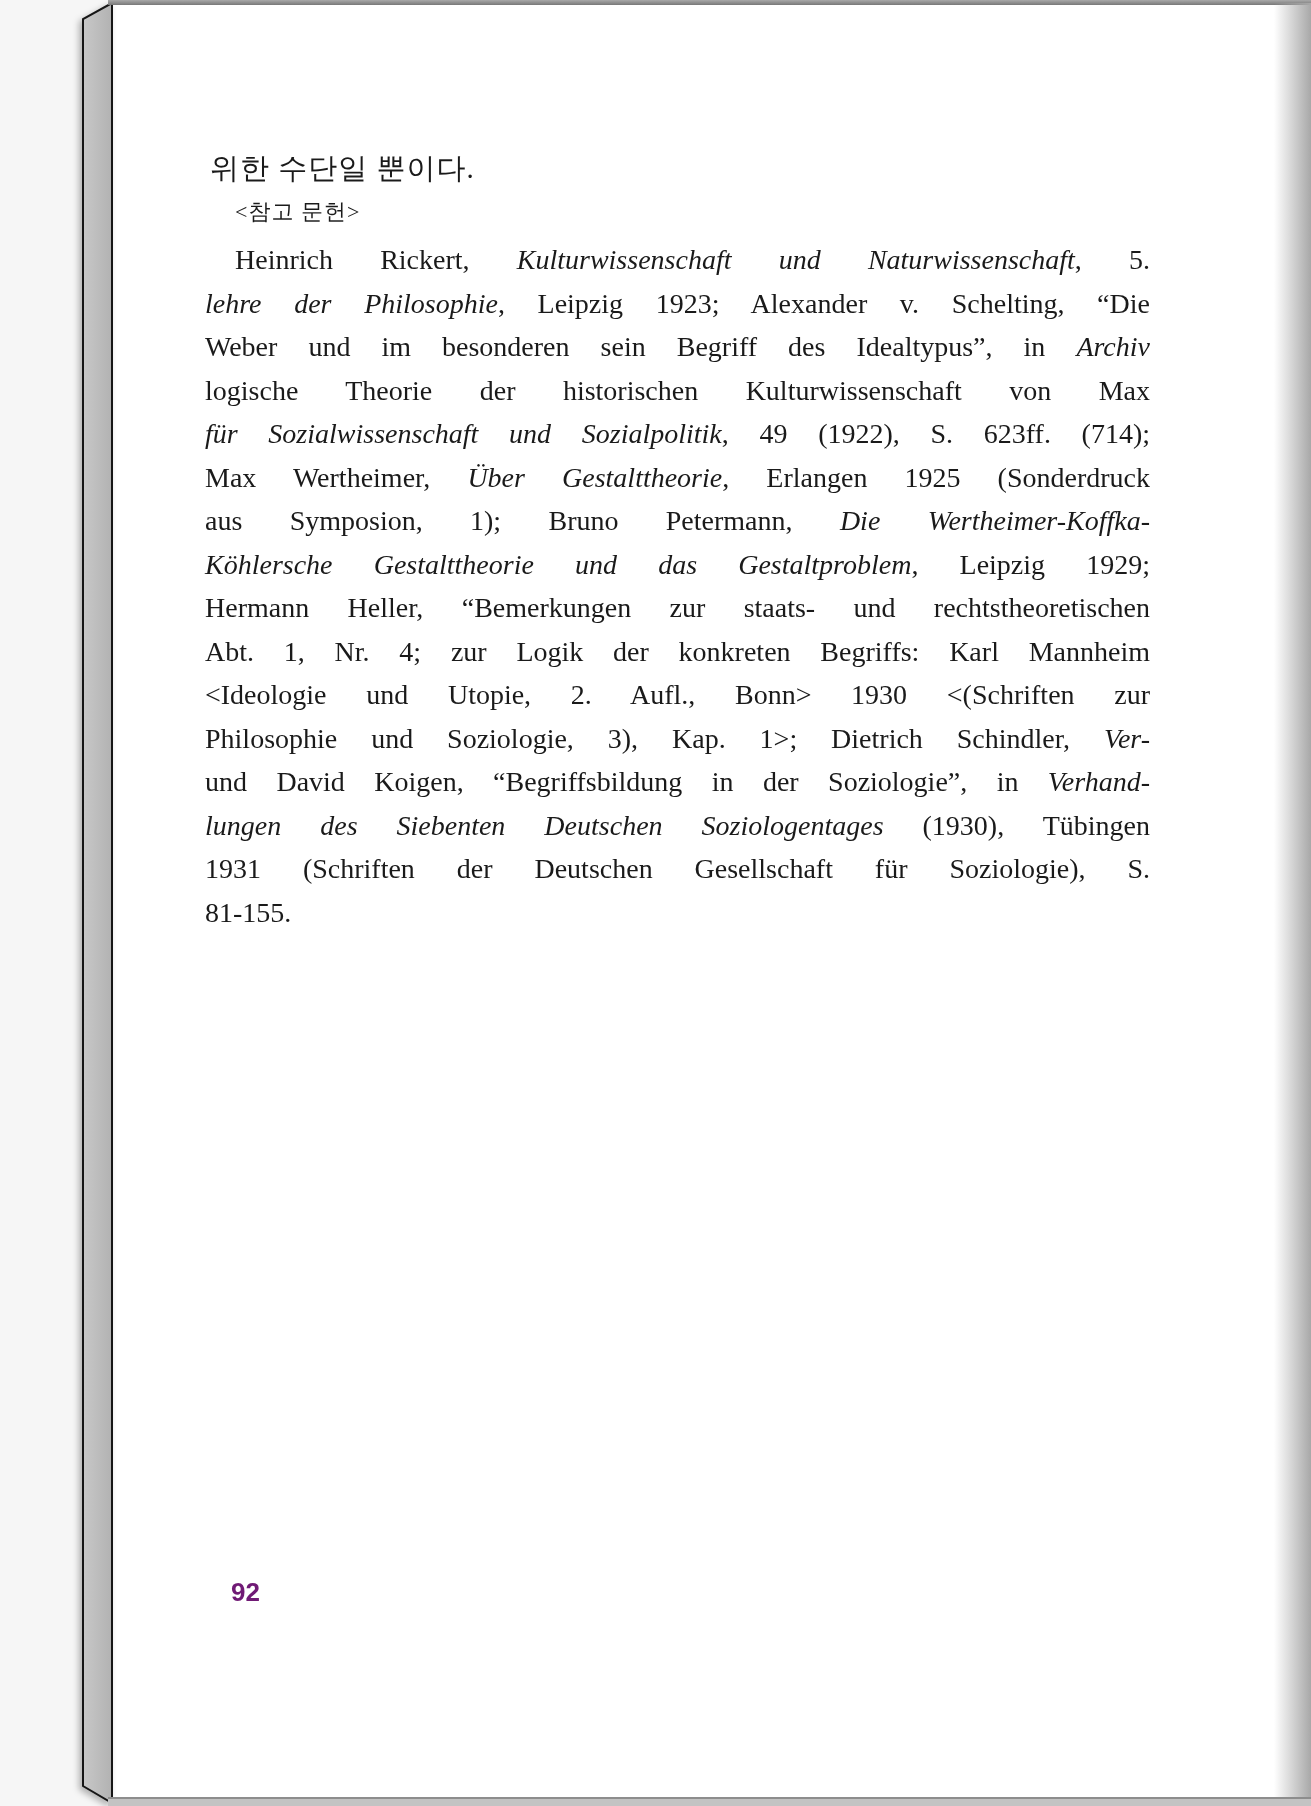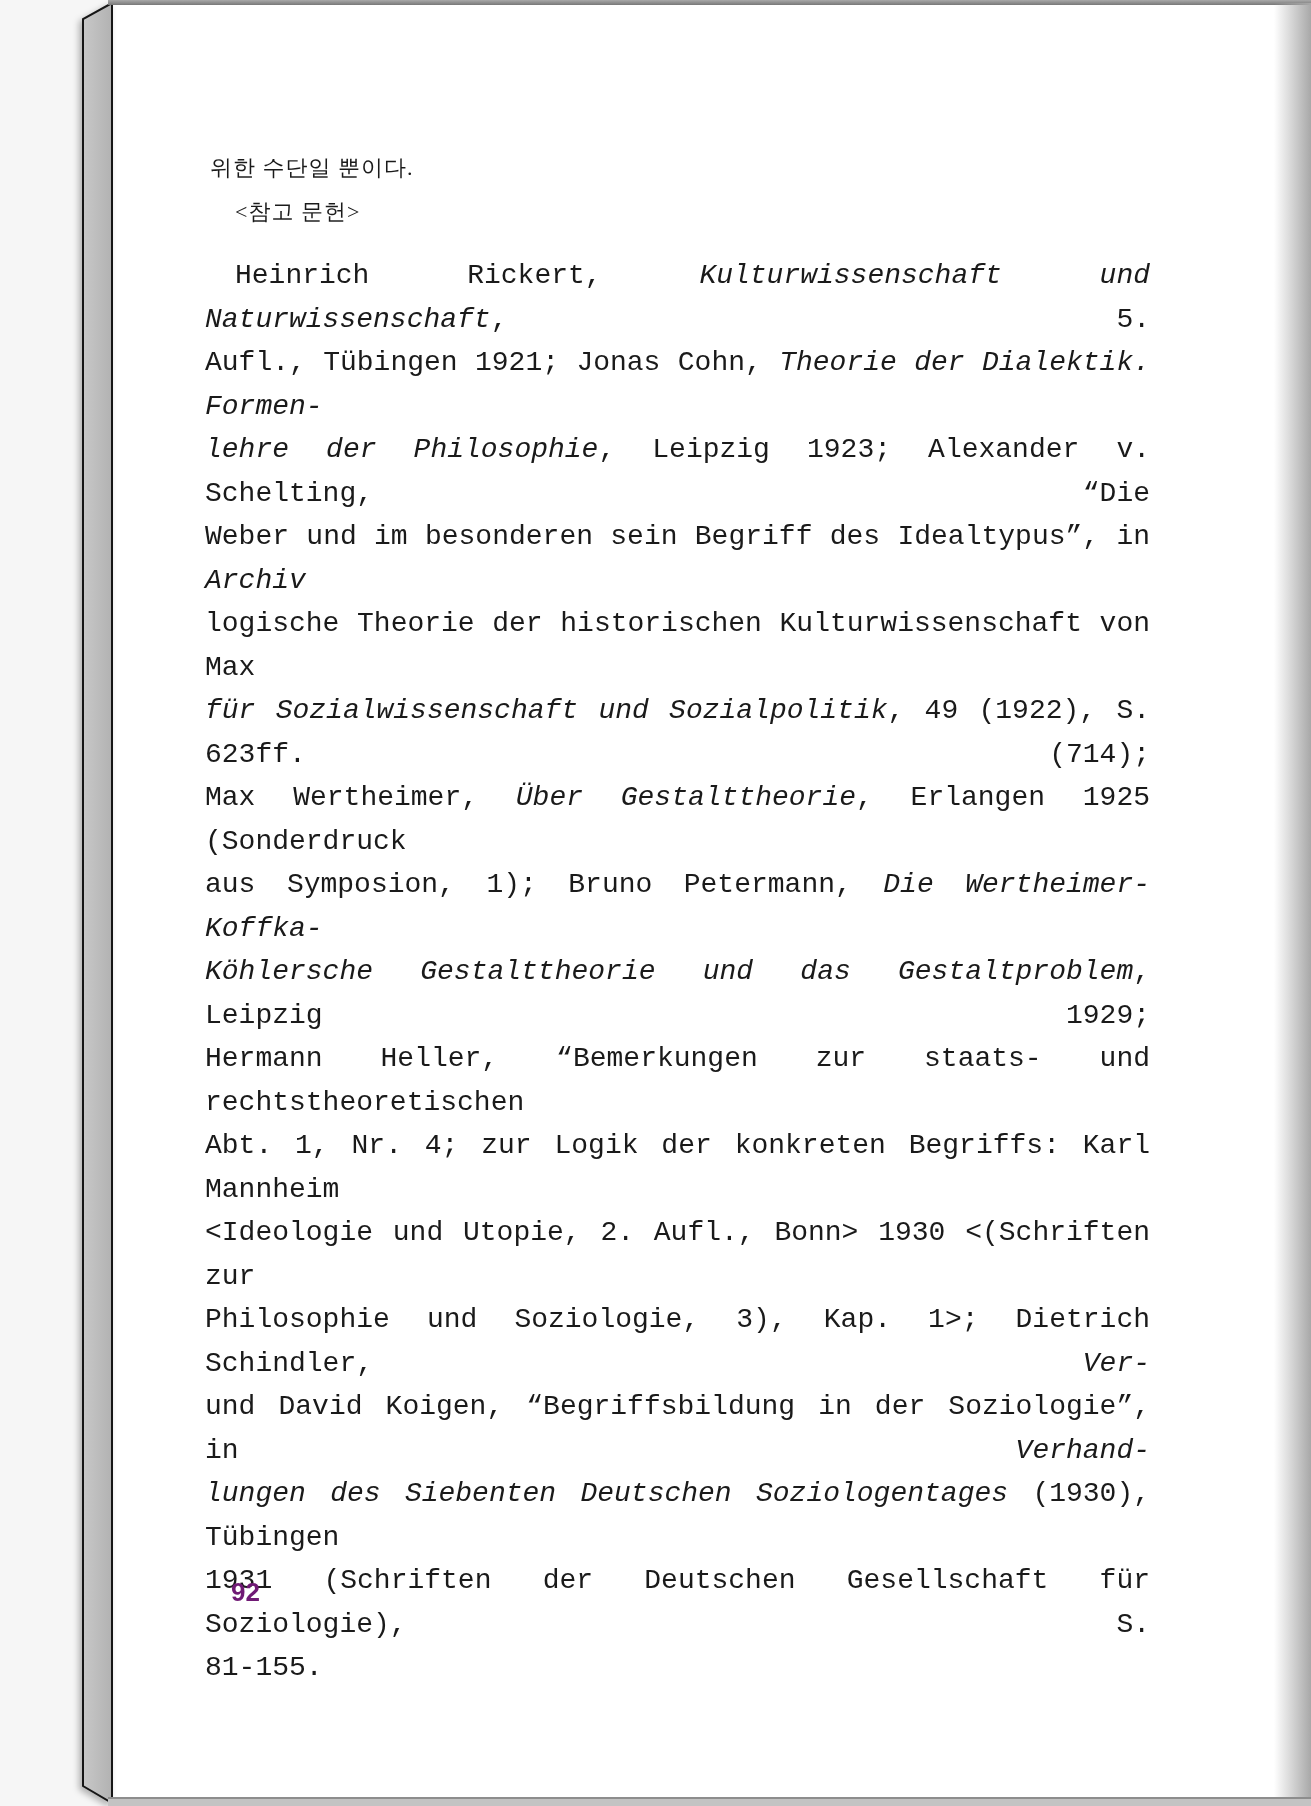--- a/index.html
+++ b/index.html
@@ -28,28 +28,28 @@
   }
   .spine-svg{
     position:absolute;left:0;top:0;
     filter:drop-shadow(-3px 3px 3px rgba(0,0,0,0.28));
   }
   
   .text-layer{
     position:absolute;left:205px;top:146px;width:945px;
   }
   .korean-line{
-    font-size:22px;line-height:44px;letter-spacing:1px;
+    font-size:29px;line-height:44px;letter-spacing:1px;
     margin-left:5px;
   }
   .ref-heading{
     font-size:22px;line-height:44px;letter-spacing:1px;
     margin-left:30px;font-family:Liberation Serif, serif;
   }
-  .bibliography{margin-top:20px;font-family:Liberation Mono, monospace;}
+  .bibliography{margin-top:4px;}
   .bib-line{
     font-size:28px;line-height:43.5px;white-space:normal;
     text-align:justify;text-align-last:justify;
   }
   .bib-line.indent{text-indent:30px;}
   .bib-line.no-just{text-align:left;text-align-last:left;}
   .bib-line .it{font-style:italic;}
   .page-number{
     position:absolute;left:231px;top:1577px;
     font-family:"Liberation Sans","DejaVu Sans",sans-serif;
@@ -73,21 +73,20 @@
 
 <div class="top-edge-bar"></div>
 <div class="right-edge-fade"></div>
 <div class="bottom-edge-bar"></div>
 
 <div class="text-layer">
   <div class="korean-line">위한 수단일 뿐이다.</div>
   <div class="ref-heading">&lt;참고 문헌&gt;</div>
   <div class="bibliography">
       <div class="bib-line indent"><span>Heinrich Rickert, </span><span class="it">Kulturwissenschaft und Naturwissenschaft</span><span>, 5.</span></div>
-      <div class="bib-line"><span>Aufl., Tübingen 1921; Jonas Cohn, </span><span class="it">Theorie der Dialektik. Formen-</span></div>
       <div class="bib-line"><span class="it">lehre der Philosophie</span><span>, Leipzig 1923; Alexander v. Schelting, “Die</span></div>
       <div class="bib-line"><span>Weber und im besonderen sein Begriff des Idealtypus”, in </span><span class="it">Archiv</span></div>
       <div class="bib-line"><span>logische Theorie der historischen Kulturwissenschaft von Max</span></div>
       <div class="bib-line"><span class="it">für Sozialwissenschaft und Sozialpolitik</span><span>, 49 (1922), S. 623ff. (714);</span></div>
       <div class="bib-line"><span>Max Wertheimer, </span><span class="it">Über Gestalttheorie</span><span>, Erlangen 1925 (Sonderdruck</span></div>
       <div class="bib-line"><span>aus Symposion, 1); Bruno Petermann, </span><span class="it">Die Wertheimer-Koffka-</span></div>
       <div class="bib-line"><span class="it">Köhlersche Gestalttheorie und das Gestaltproblem</span><span>, Leipzig 1929;</span></div>
       <div class="bib-line"><span>Hermann Heller, “Bemerkungen zur staats- und rechtstheoretischen</span></div>
       <div class="bib-line"><span>Abt. 1, Nr. 4; zur Logik der konkreten Begriffs: Karl Mannheim</span></div>
       <div class="bib-line"><span>&lt;Ideologie und Utopie, 2. Aufl., Bonn&gt; 1930 &lt;(Schriften zur</span></div>

